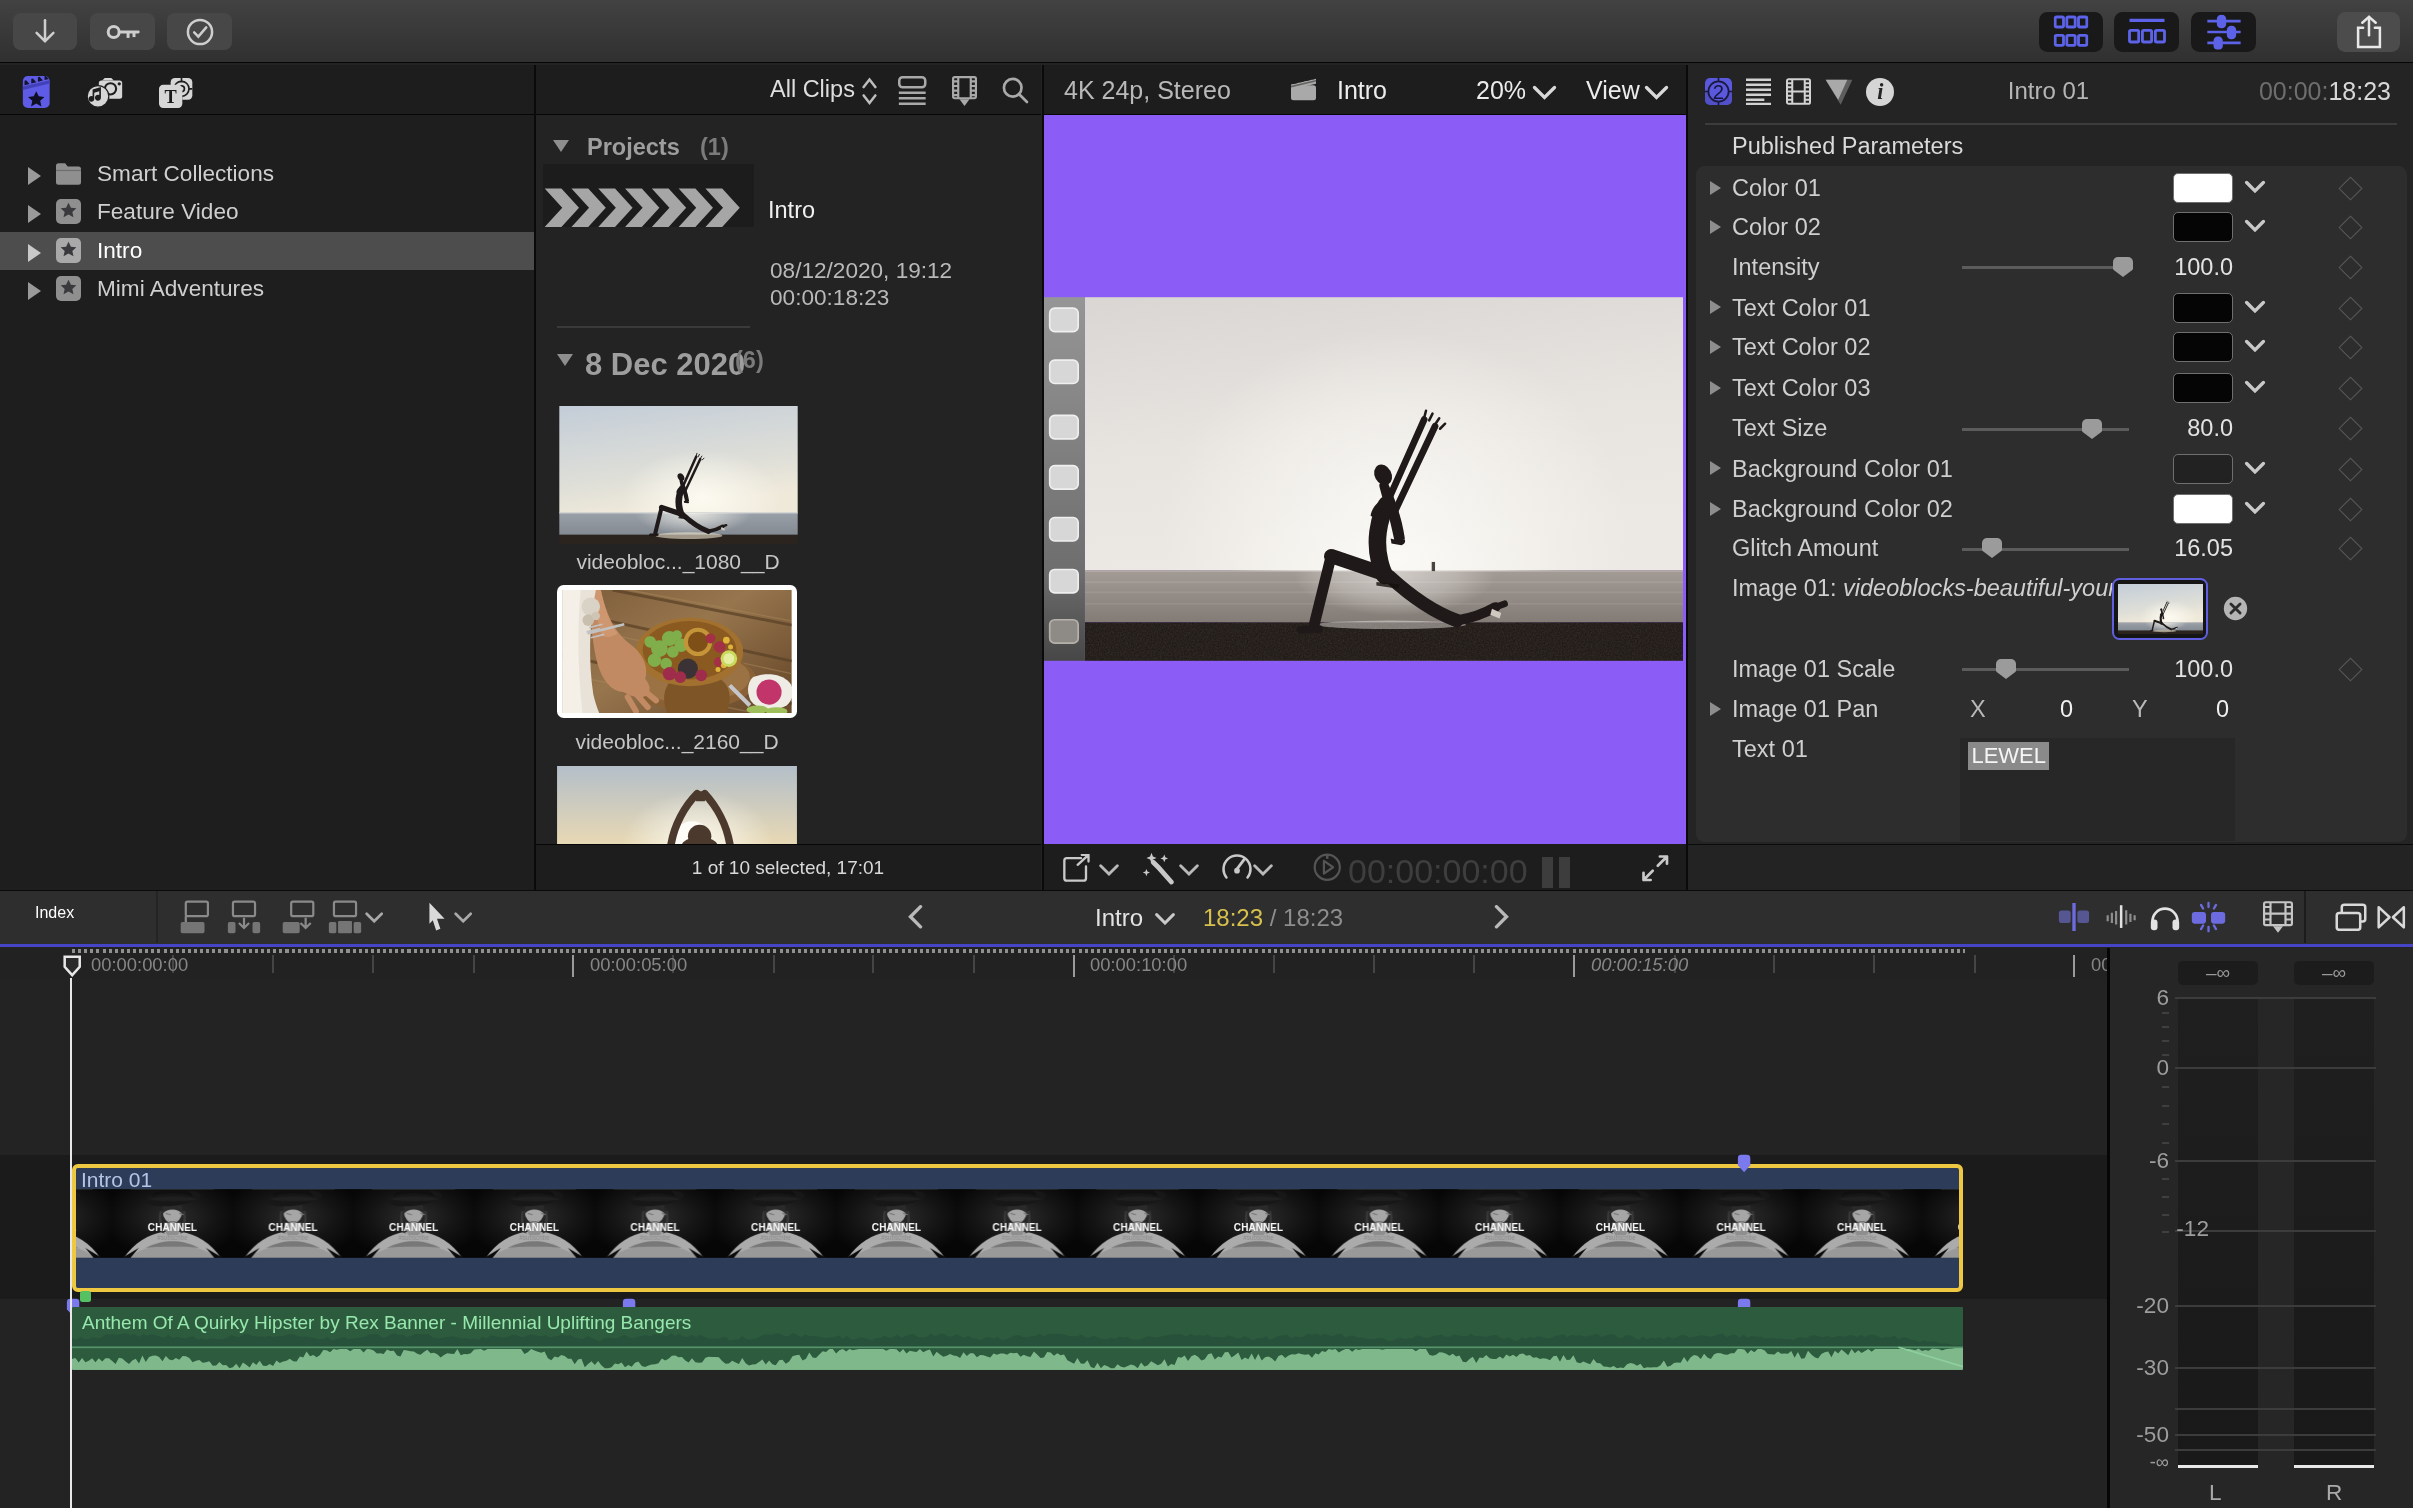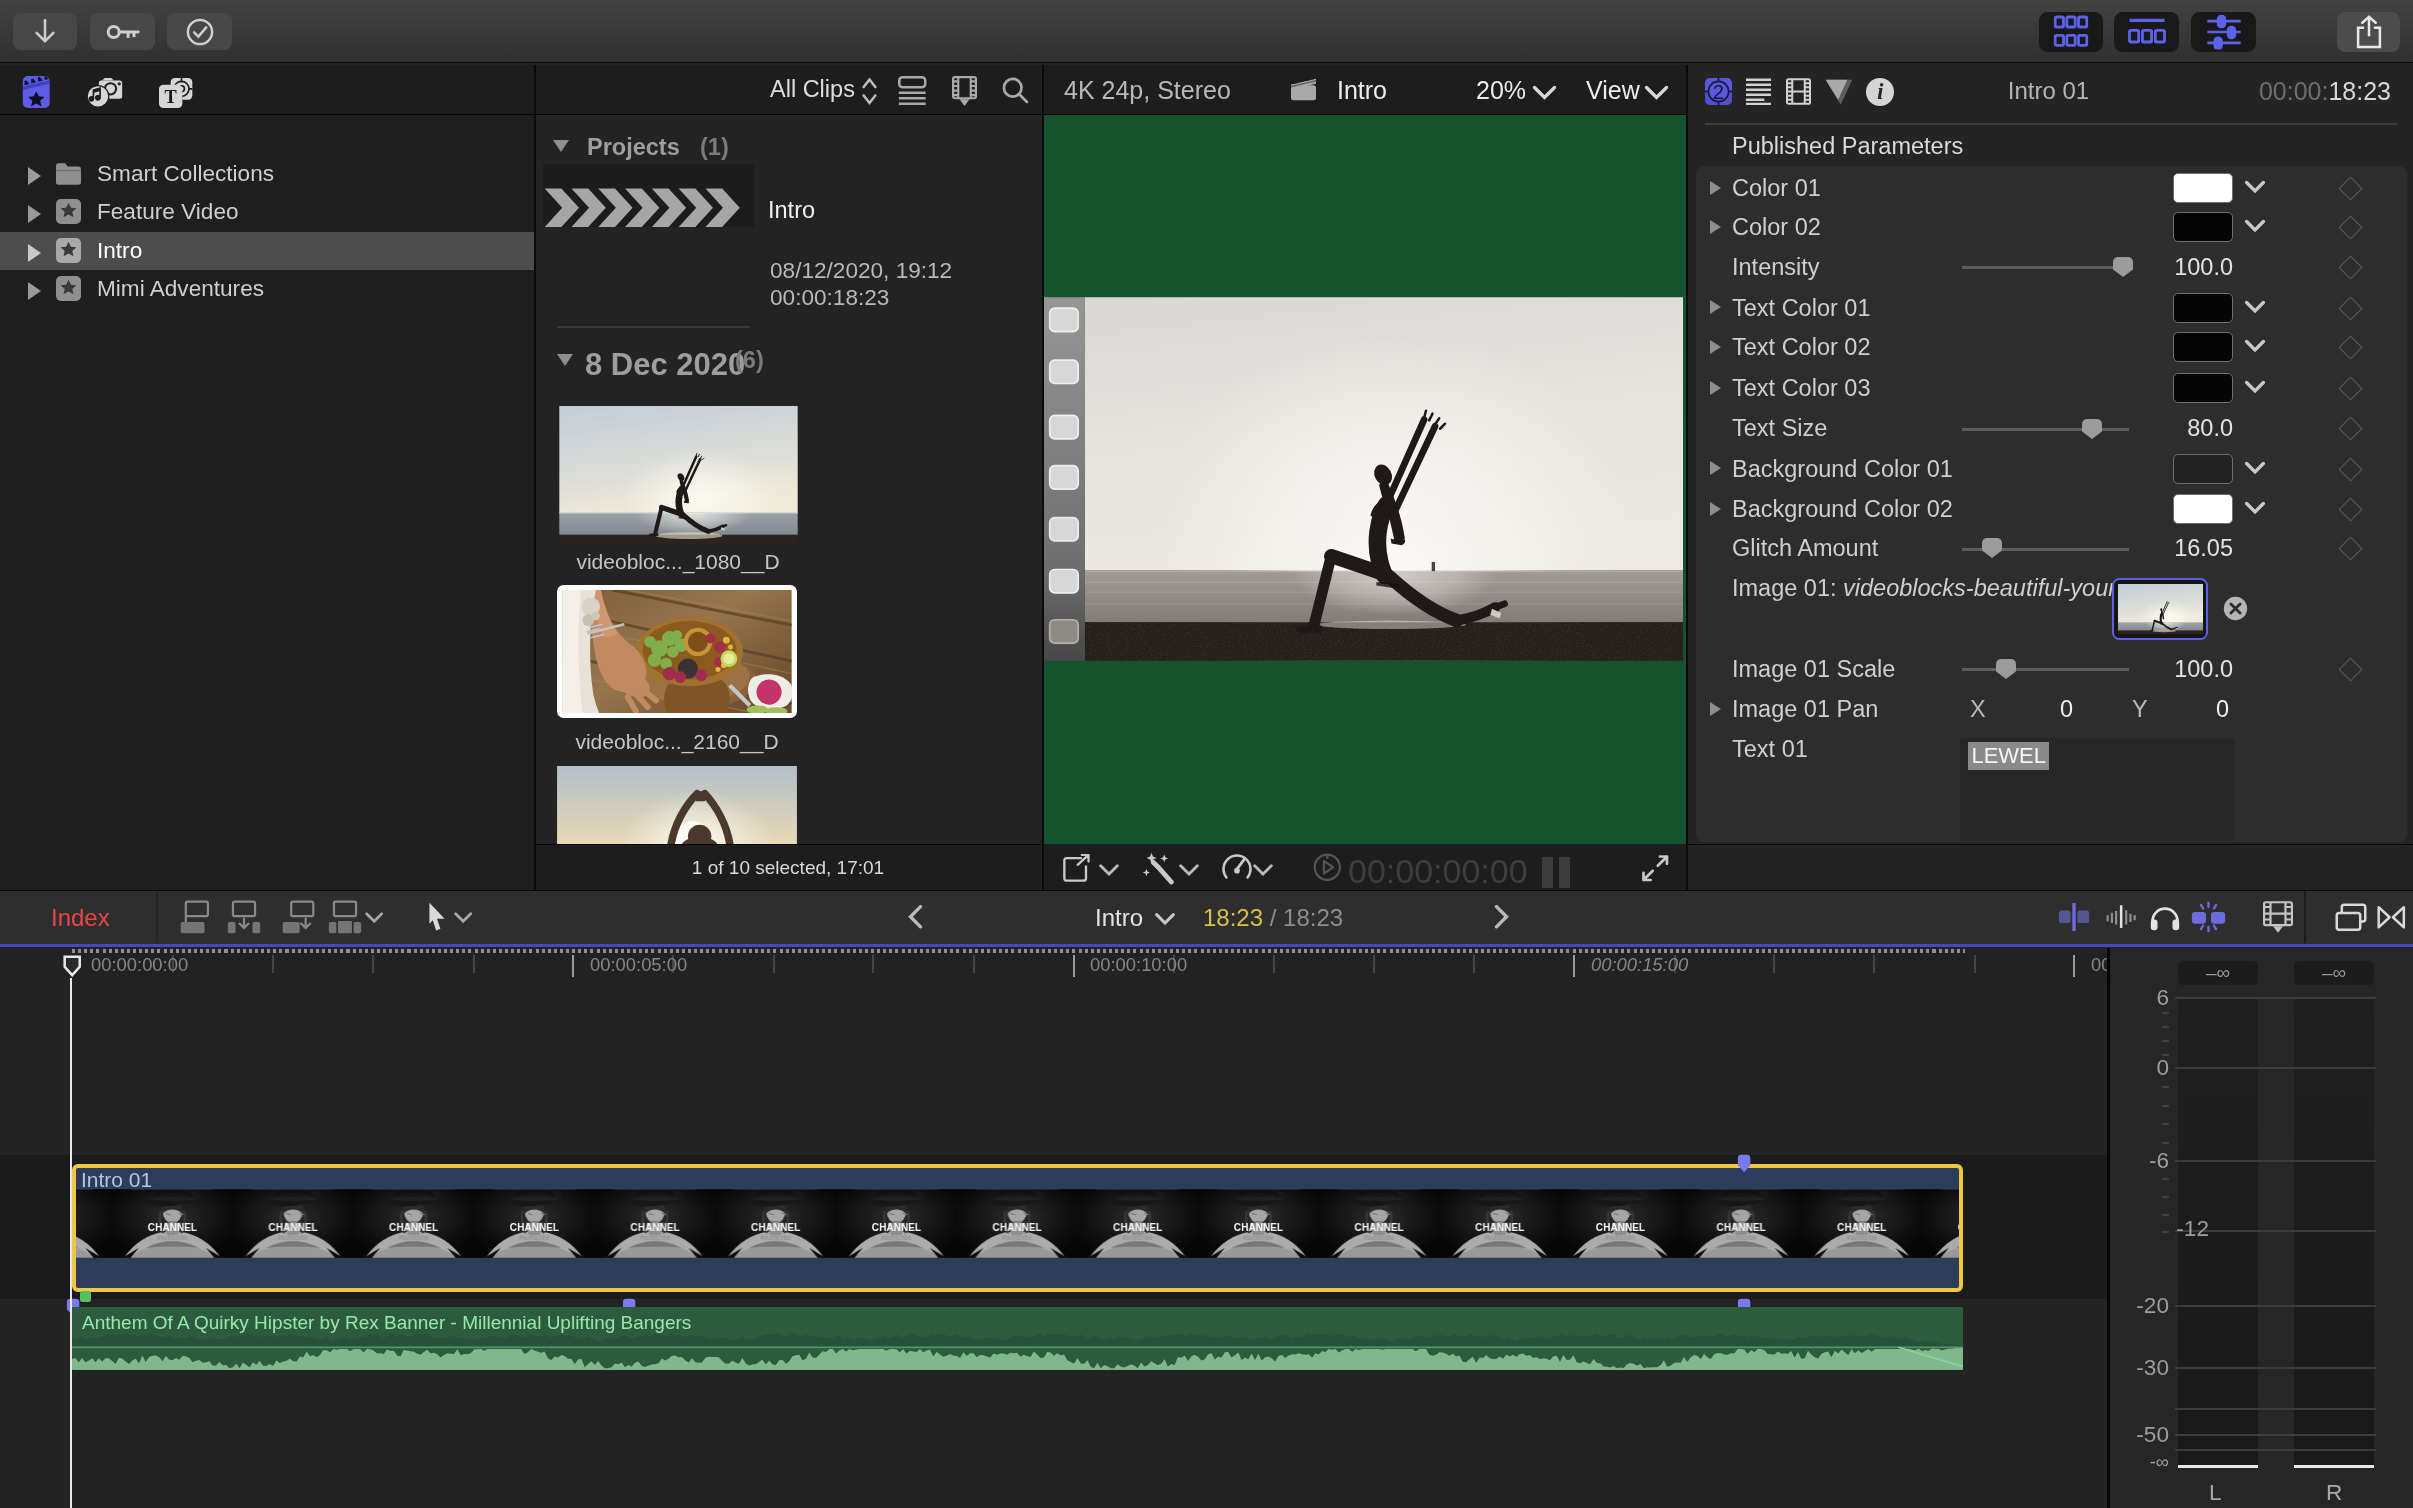--- a/index.html
+++ b/index.html
@@ -12,21 +12,21 @@
   #toolbar { left:0; top:0; width:2413px; height:63px;
     background:linear-gradient(#424242,#303030); border-bottom:1.7px solid #060606; }
   .tbtn { position:absolute; top:13.4px; height:37px; border-radius:7.5px; background:#474747; }
   .tbtn svg { position:absolute; left:50%; top:50%; transform:translate(-50%,-50%); }
   .tbtn-dark { position:absolute; top:11.7px; height:40px; border-radius:8.4px; background:#191919; }
   .tbtn-dark svg { position:absolute; left:50%; top:50%; transform:translate(-50%,-50%); }
 
   
   #sidebar { left:0; top:65px; width:534px; height:827px; background:#1e1e1e; }
   #browser { left:535px; top:65px; width:506px; height:827px; background:#232323; }
-  #viewer { left:1043px; top:65px; width:647px; height:827px; background:#14532d; }
+  #viewer { left:1043px; top:65px; width:647px; height:827px; background:#8b5cf6; }
   #inspector { left:1688px; top:65px; width:726px; height:827px; background:#242424; }
   .vdiv { position:absolute; top:65px; width:1.7px; height:827px; background:#0a0a0a; }
 
   .phead { position:absolute; left:0; top:0; width:100%; height:50px; background:#1d1d1d;
     border-bottom:1.7px solid #060606; }
 
   
   .srow { position:absolute; left:0; width:534px; height:38px; color:#cfcfcf; font-size:22.6px; }
   .srow .disc { position:absolute; top:11.7px; width:0; height:0; }
   .srow .txt { position:absolute; top:5.9px; }
@@ -545,21 +545,21 @@
     <span class="prow" style="left:44px;top:671px;">Text 01</span>
     <div class="abs" style="left:272px;top:673px;width:275px;height:103px;background:#272727;"></div>
     <span class="abs" style="left:280px;top:677px;font-size:22px;color:#f5f5f5;background:#8a8a8a;padding:0.8px 3.4px;">LEWEL</span>
 
     <div class="abs" style="left:0;top:779px;width:726px;height:49px;background:#232323;border-top:1.7px solid #0a0a0a;"></div>
   </div>
   <div class="vdiv" style="left:534px;"></div>
   <div class="vdiv" style="left:1042px;"></div>
   <div class="vdiv" style="left:1686px;"></div>
   <div class="abs" id="tltoolbar">
-    <span class="abs" style="left:51px;top:13.4px;font-size:24px;color:#ef4444;">Index</span>
+    <span class="abs" style="left:35px;top:13.4px;font-size:16px;color:#ffffff;">Index</span>
     <div class="abs" style="left:156px;top:0;width:1.7px;height:52px;background:#242424;"></div>
     <svg style="position:absolute;left:179px;top:9.2px;" width="34" height="34" viewBox="0 0 40 40">
         <g>
           <rect x="8" y="2" width="26" height="17" rx="2" fill="none" stroke="#8a8a8a" stroke-width="2.6"></rect>
           <path d="M8 19 v7" stroke="#8a8a8a" stroke-width="2.6"></path>
           <rect x="2" y="26" width="28" height="13" rx="2" fill="#757575"></rect>
         </g>
       </svg>
     <svg style="position:absolute;left:227px;top:9.2px;" width="34" height="34" viewBox="0 0 40 40">
         <g>

